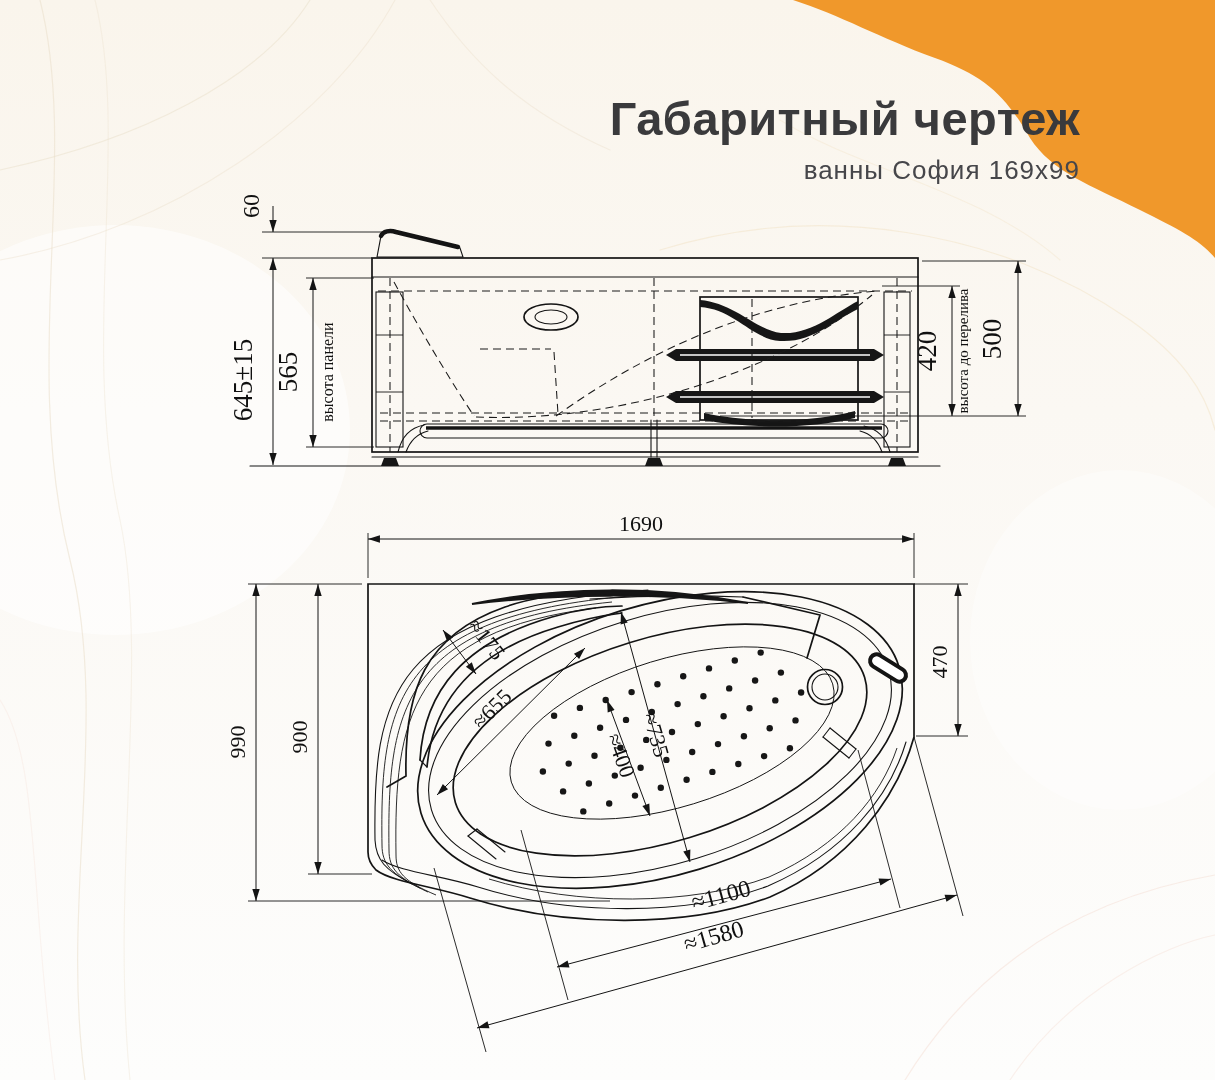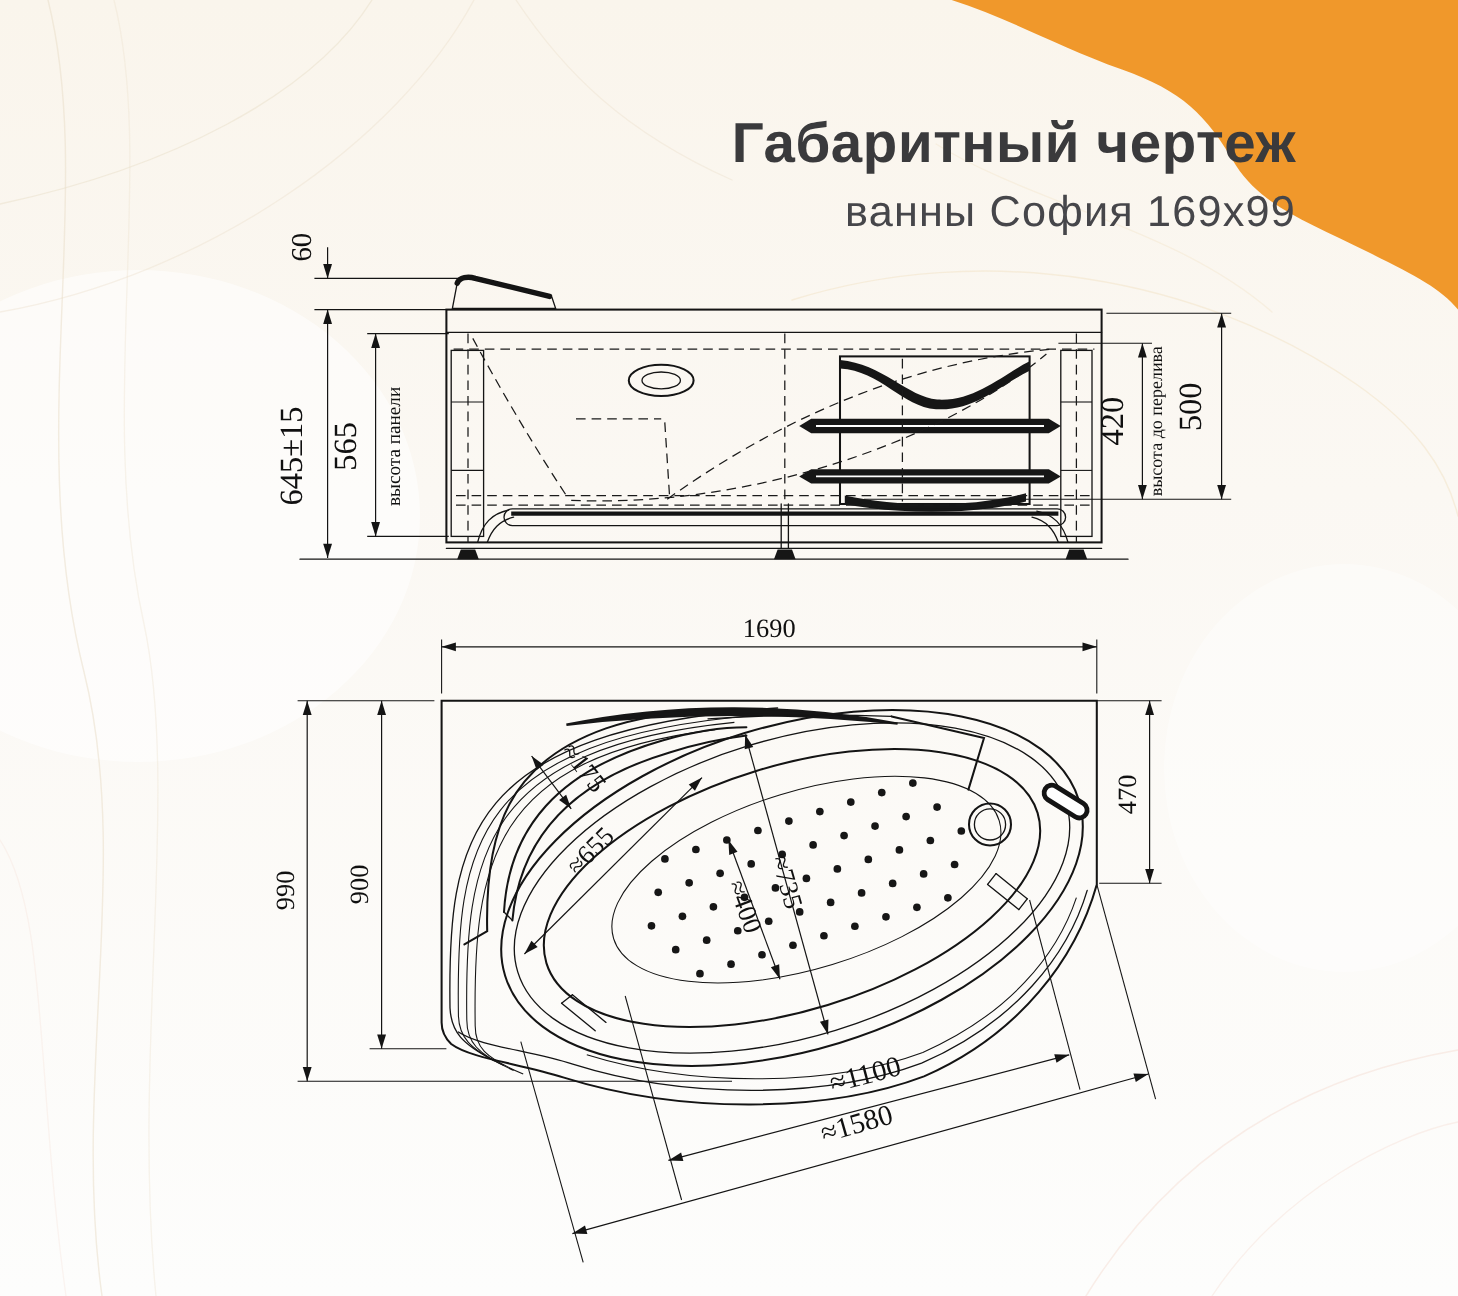--- a/index.html
+++ b/index.html
@@ -8,21 +8,21 @@
     background:linear-gradient(180deg,#faf5ec 0%,#fbf8f3 38%,#fdfdfc 100%);
     font-family:"Liberation Sans",sans-serif;
   }
   .canvas{position:absolute;left:0;top:0;}
   .titles{position:absolute;right:135px;top:68px;text-align:right;z-index:5;margin-top:25px;}
   .title{
     font-family:"Liberation Sans",sans-serif;font-weight:800;font-size:47px;
     color:#3a3a3c;letter-spacing:.5px;line-height:1.1;
   }
   .subtitle{
-    font-family:"Liberation Sans",sans-serif;font-weight:400;font-size:36px;
+    font-family:"Liberation Sans",sans-serif;font-weight:400;font-size:26px;
     color:#46464a;letter-spacing:1px;margin-top:10px;
   }
   
   .ln  {stroke:#141414;fill:none;stroke-width:1.7;stroke-linecap:round;}
   .ln2 {stroke:#141414;fill:none;stroke-width:1.1;stroke-linecap:round;}
   .thin{stroke:#141414;fill:none;stroke-width:.9;}
   .dash{stroke:#1a1a1a;fill:none;stroke-width:1.05;stroke-dasharray:8 5;}
   .fillk{fill:#161616;stroke:none;}
   .dim  {stroke:#141414;fill:none;stroke-width:1;}
   .dt{font-family:"Liberation Serif","DejaVu Serif",serif;fill:#101010;}

